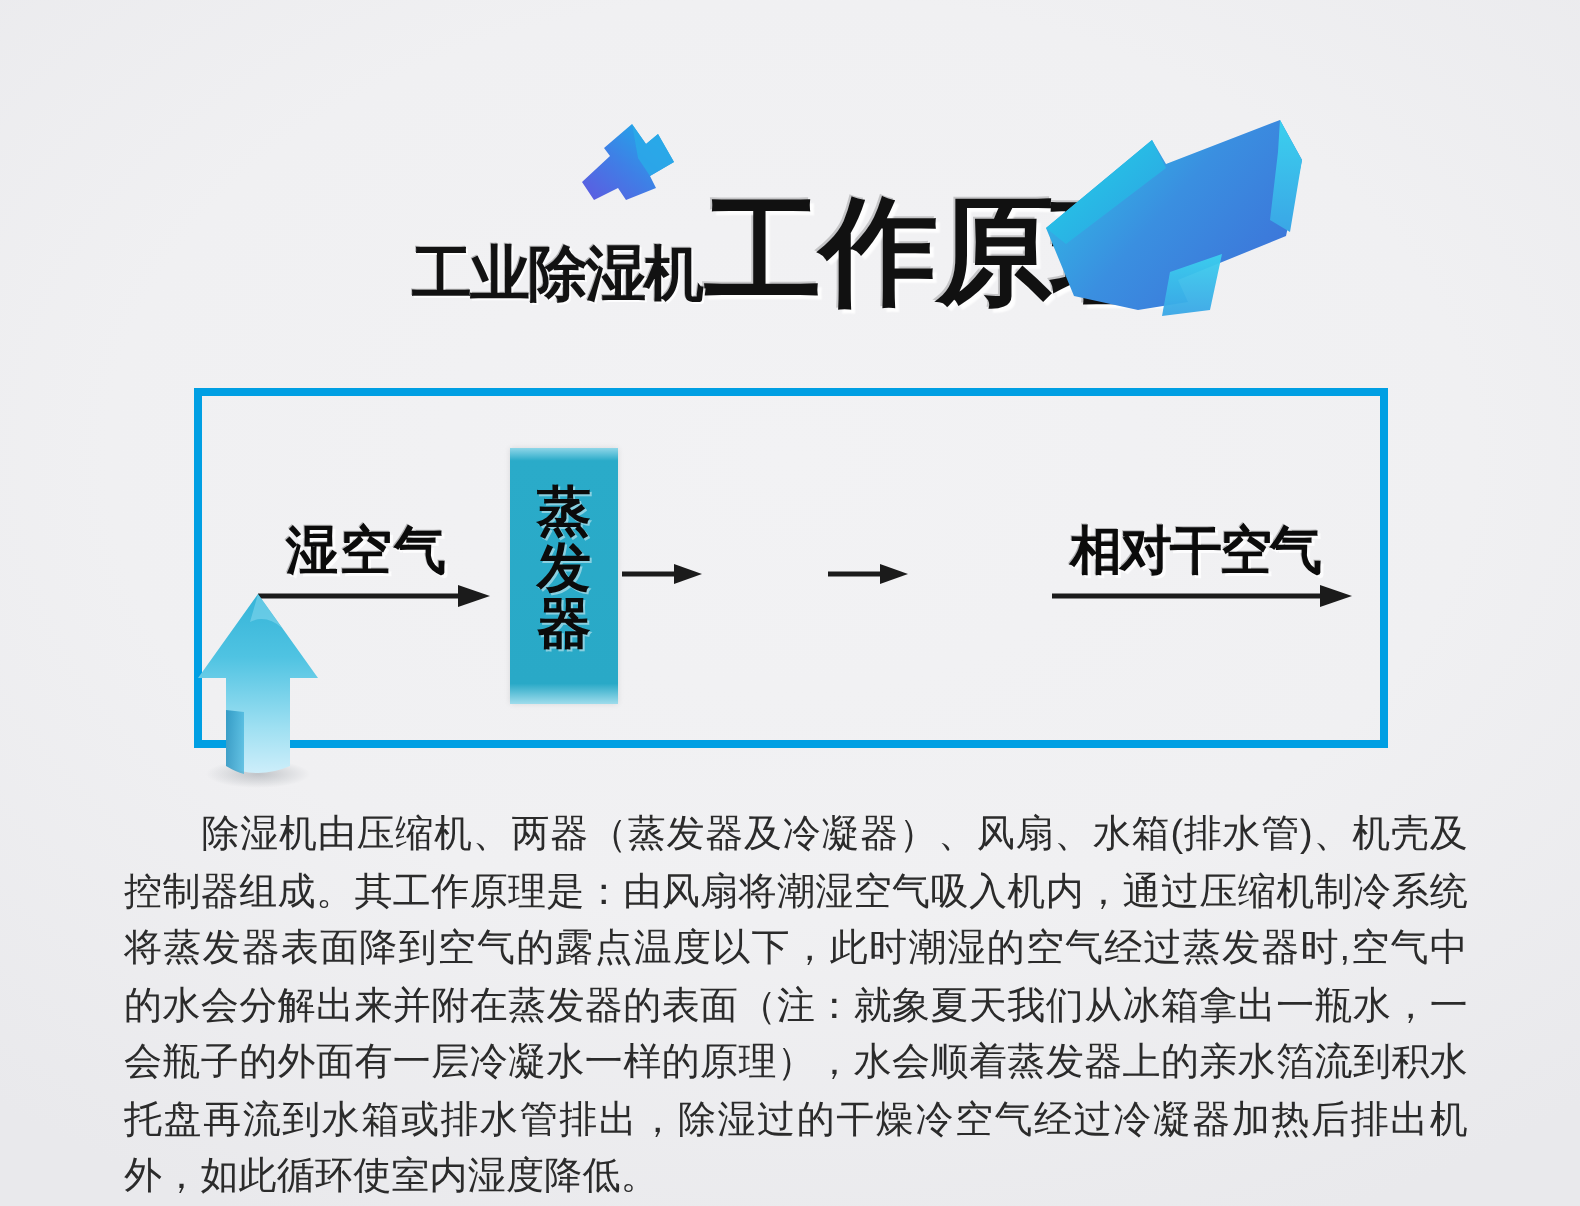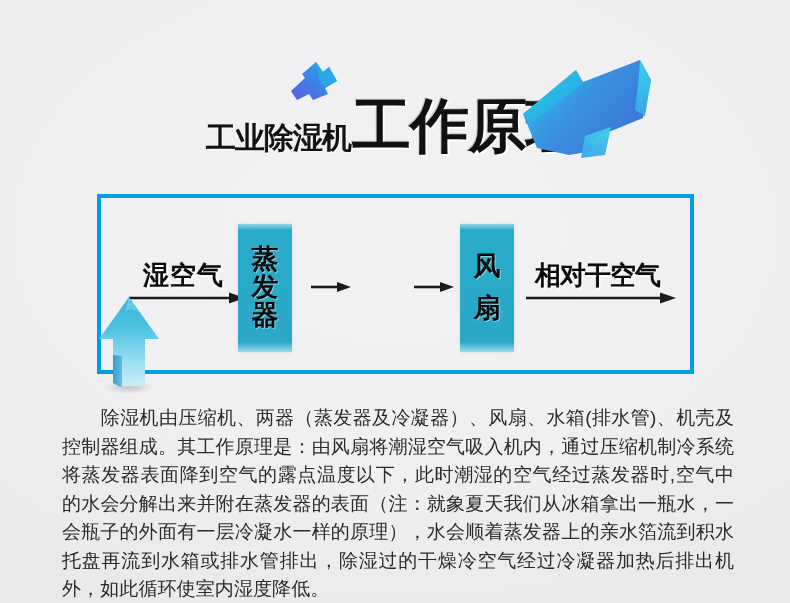--- a/index.html
+++ b/index.html
@@ -122,21 +122,21 @@
   .stage-label {
     font-size: 27px;
     font-weight: bold;
     color: #0b0b0b;
     line-height: 1.03;
     text-align: center;
     width: 30px;
     word-break: break-all;
     text-shadow: 1px 1px 0 rgba(255,255,255,0.45);
   }
-  #box-evaporator { left: 137px; }
+  #box-evaporator { left: 154px; font-family: Liberation Mono, monospace; }
   #box-condenser  { left: 257px; }
   #box-fan        { left: 359px; }
   #box-fan .stage-label { line-height: 1.55; }
 
   .flow-label {
     position: absolute;
     font-size: 26px;
     font-weight: bold;
     color: #0b0b0b;
     white-space: nowrap;
@@ -245,23 +245,20 @@
         <line x1="0" y1="7" x2="29" y2="7" stroke="#1b1b1b" stroke-width="2.6"></line>
         <polygon points="40,7 26,2 26,12" fill="#1b1b1b"></polygon>
       </svg>
 
 
       <svg class="short-arrow" id="arrow-mid2" viewBox="0 0 40 14">
         <line x1="0" y1="7" x2="29" y2="7" stroke="#1b1b1b" stroke-width="2.6"></line>
         <polygon points="40,7 26,2 26,12" fill="#1b1b1b"></polygon>
       </svg>
 
-      <div class="stage-box" id="box-fan">
-        <span class="stage-label">风扇</span>
-      </div>
 
       <span class="flow-label" id="label-dry">相对干空气</span>
 
       <svg class="long-arrow" id="arrow-out" viewBox="0 0 150 16">
         <line x1="0" y1="8" x2="138" y2="8" stroke="#1b1b1b" stroke-width="2.6"></line>
         <polygon points="150,8 134,2.5 134,13.5" fill="#1b1b1b"></polygon>
       </svg>
 
     </div>
   </div>

